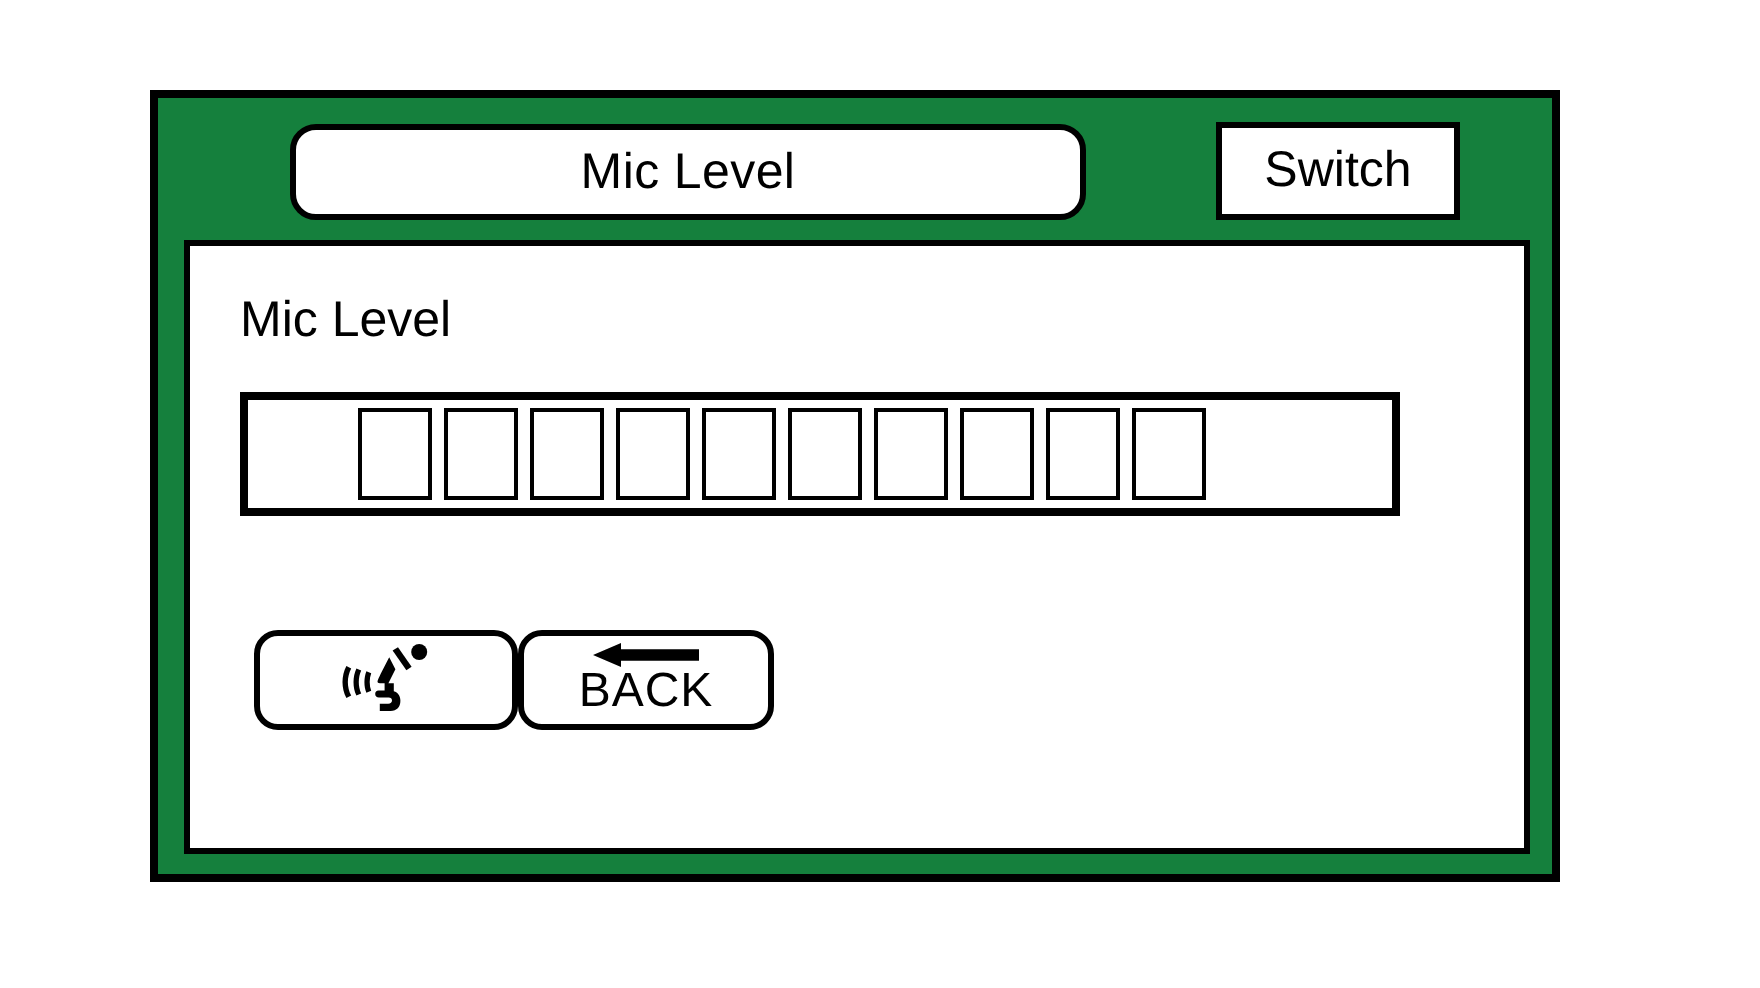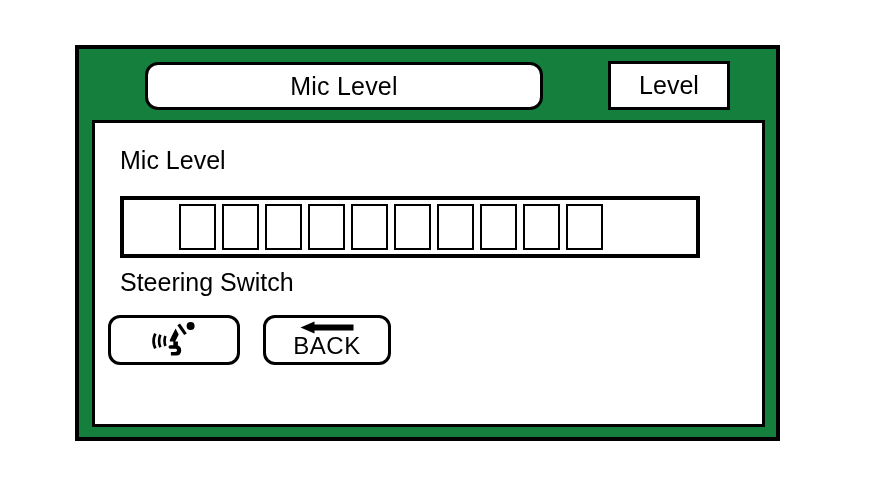--- a/index.html
+++ b/index.html
@@ -128,26 +128,25 @@
     height: 46px;
     border: 2px solid #000000;
     box-sizing: border-box;
     background: #ffffff;
     flex: 0 0 auto;
   }
 
   
   .switch-row {
     position: absolute;
-    left: 13px;          
+    left: 32px;          
     top: 192px;          
     height: 50px;
     display: flex;
     align-items: flex-start;
-    gap: 23px;
   }
 
   .switch-btn {
     border: 3px solid #000000;
     border-radius: 12px;
     box-sizing: border-box;
     background: #ffffff;
     display: flex;
     align-items: center;
     justify-content: center;
@@ -191,21 +190,21 @@
 
 <div class="device-frame">
 
   <div class="header-row">
 
     <div class="title-box">
       <span class="title-text">Mic Level</span>
     </div>
 
     <div class="return-box">
-      <span class="return-text">Level</span>
+      <span class="return-text">Switch</span>
     </div>
 
   </div>
 
   <div class="content-panel">
 
     <div class="section-label label-mic-level">Mic Level</div>
 
     <div class="level-meter">
       <div class="meter-track">
@@ -215,21 +214,20 @@
         <div class="meter-seg"></div>
         <div class="meter-seg"></div>
         <div class="meter-seg"></div>
         <div class="meter-seg"></div>
         <div class="meter-seg"></div>
         <div class="meter-seg"></div>
         <div class="meter-seg"></div>
       </div>
     </div>
 
-    <div class="section-label label-steering">Steering Switch</div>
 
     <div class="switch-row">
 
       <div class="switch-btn btn-talk">
         <span class="talk-icon-wrap">
           <svg viewBox="0 0 46 38" width="46" height="38" aria-hidden="true">
             <g fill="#000000">
 
               <path d="M3.2 12.0 C0.6 17.0 0.6 23.0 3.2 28.0 L5.6 26.8 C3.4 22.5 3.4 17.5 5.6 13.2 Z"></path>
               <path d="M8.2 13.2 C6.3 17.2 6.3 22.8 8.2 26.8 L10.6 25.7 C9.0 22.3 9.0 17.7 10.6 14.3 Z"></path>

